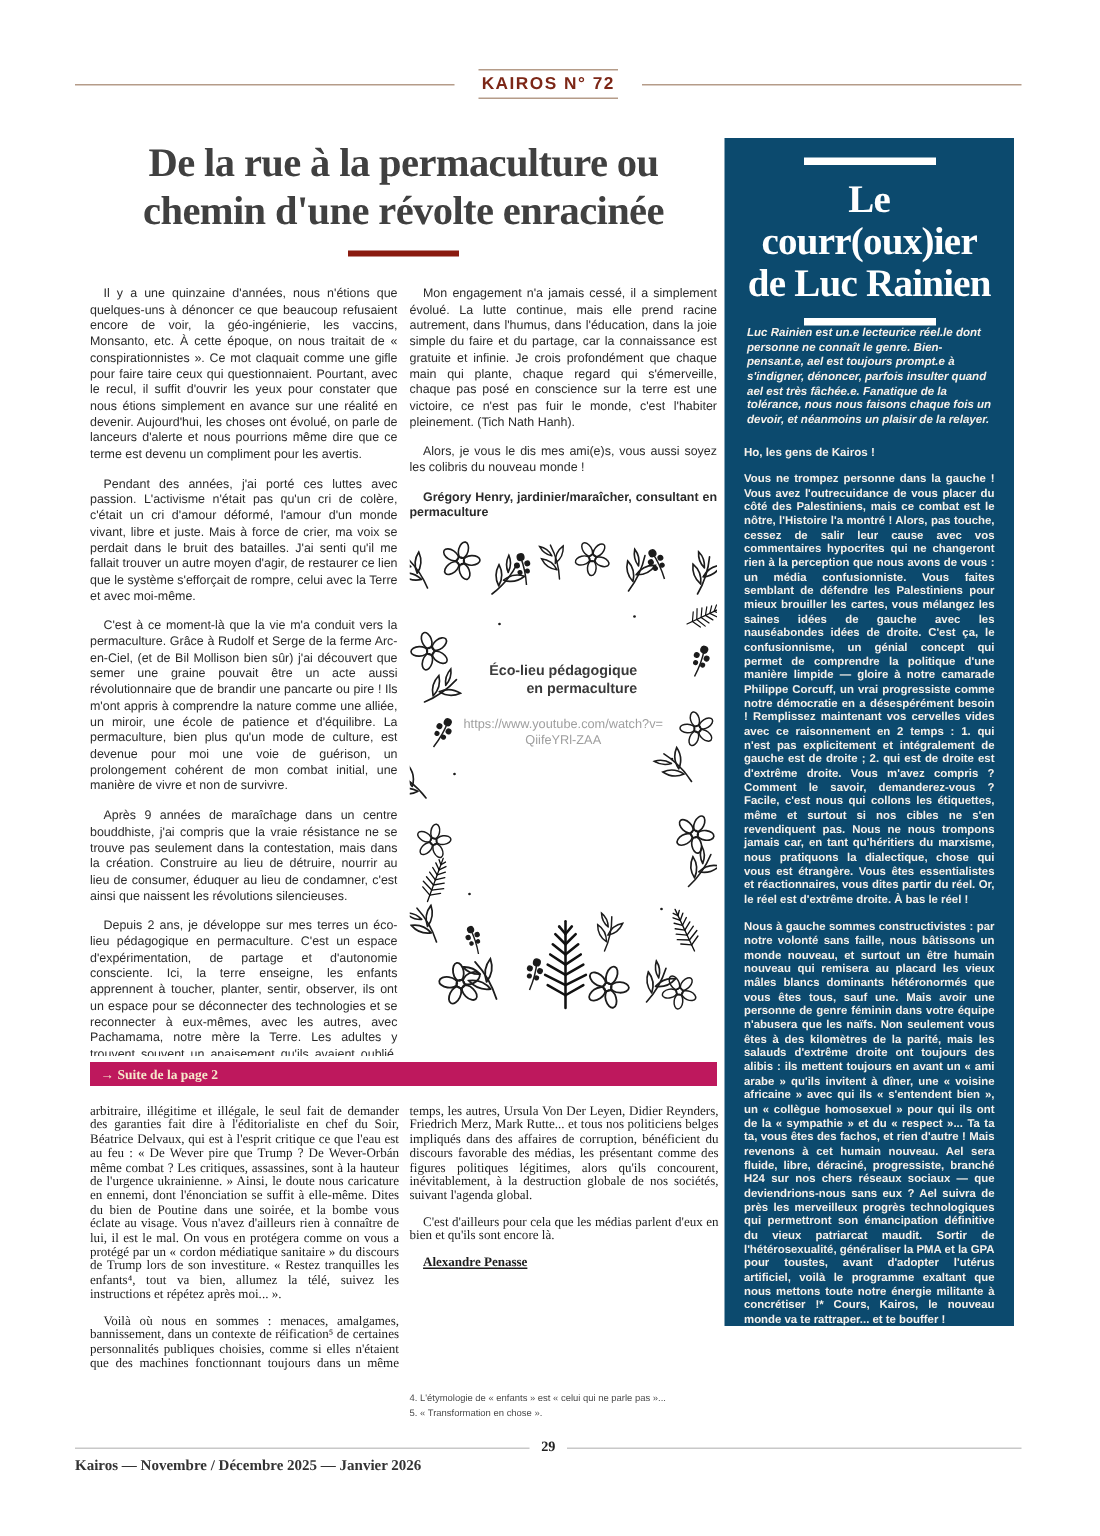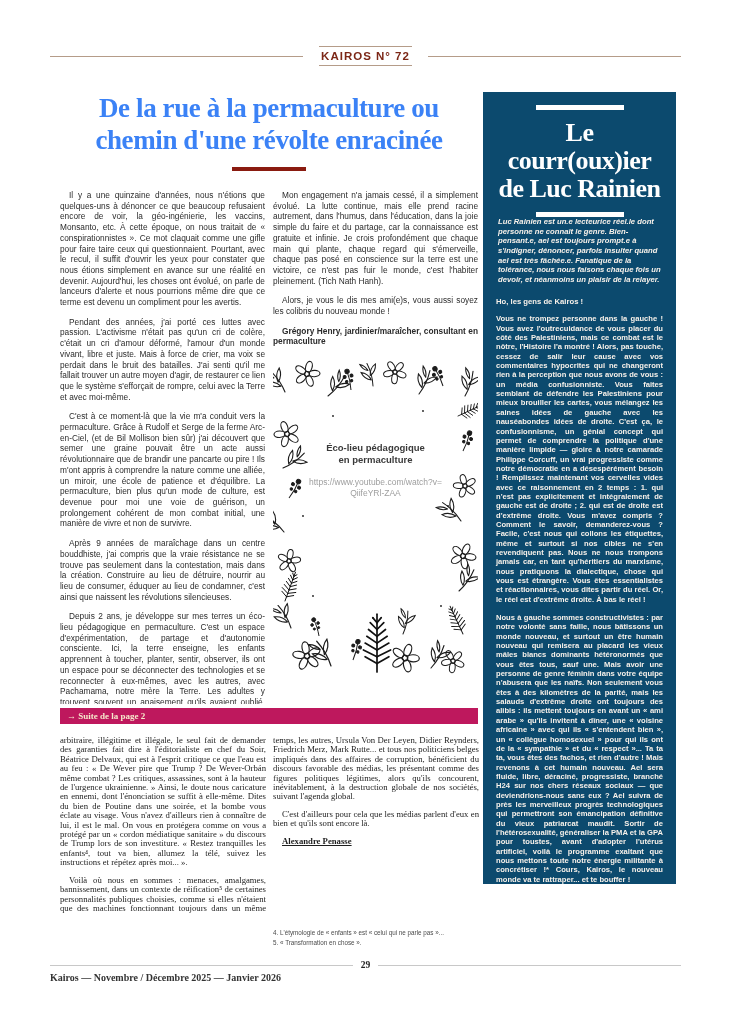--- a/index.html
+++ b/index.html
@@ -10,37 +10,37 @@
   .masthead{position:absolute;top:46px;left:50px;right:52px;display:flex;align-items:center;gap:16px;}
   .masthead .rule{flex:1;height:1px;background:#b59c89;}
   .mast-center{display:flex;flex-direction:column;align-items:center;gap:3px;}
   .mast-short-rule{width:100%;height:1px;background:#b59c89;}
   .mast-text{font-weight:bold;font-size:11.5px;letter-spacing:1px;color:#7c2717;
              font-family:Liberation Sans, sans-serif;white-space:nowrap;padding:0 2px;}
 
   
   .article-title{position:absolute;top:92px;left:60px;width:418px;text-align:center;
                  font-family:"Liberation Serif",serif;font-weight:bold;font-size:27px;
-                 line-height:1.2;color:#3b82f6;letter-spacing:-0.4px;}
+                 line-height:1.2;color:#404040;letter-spacing:-0.4px;}
   .title-divider{width:74px;height:4px;background:#8a1b10;margin:10px auto 0;}
 
   
   .col{position:absolute;top:190px;width:205px;font-size:8.3px;line-height:10.7px;
        text-align:justify;color:#2b2b2b;}
   .col p{margin:0 0 9px;text-indent:9px;}
   .col1{left:60px;height:514px;overflow:hidden;}
   .col2{left:273px;height:514px;overflow:hidden;}
   .signature{font-weight:bold;text-indent:9px;}
 
   
   .illustration{position:relative;width:205px;height:322px;margin-top:8px;}
   .illustration svg{position:absolute;inset:0;width:100%;height:100%;}
   .ill-text{position:absolute;inset:0;display:flex;flex-direction:column;align-items:center;
             padding:86px 36px 0;text-align:center;}
-  .ill-caption{font-weight:bold;font-size:9.5px;line-height:12px;color:#3a3a3a;}
+  .ill-caption{font-weight:bold;font-size:9.5px;line-height:12px;color:#3a3a3a;text-align:right;}
   .ill-url{margin-top:11px;font-size:8.5px;line-height:11px;color:#9e9e9e;word-break:break-all;}
 
   
   .suite-bar{position:absolute;top:708px;left:60px;width:418px;height:16px;background:#be185d;
              color:#f6e8cb;font-family:"Liberation Serif",serif;font-weight:bold;font-size:9px;
              line-height:16px;padding-left:7px;box-sizing:border-box;}
 
   
   .bcol{position:absolute;top:736px;width:206px;font-family:"Liberation Serif",serif;
         font-size:8.7px;line-height:9.4px;text-align:justify;color:#1d1d1d;}

